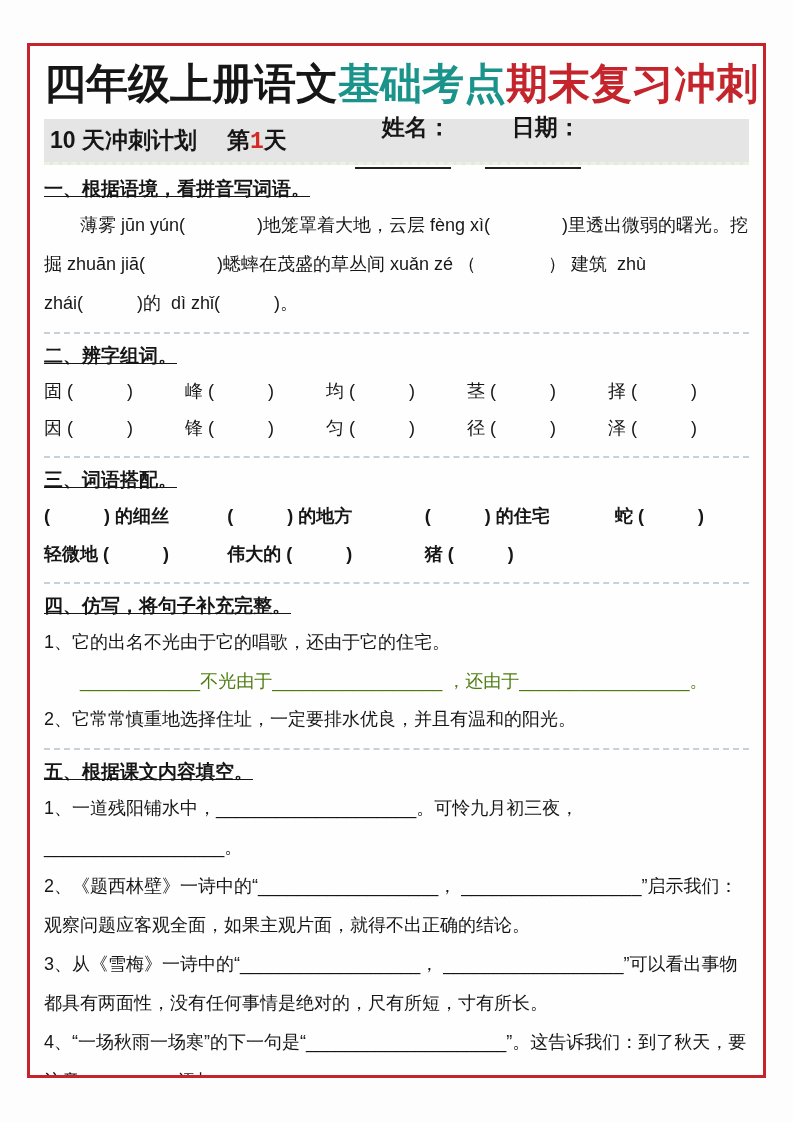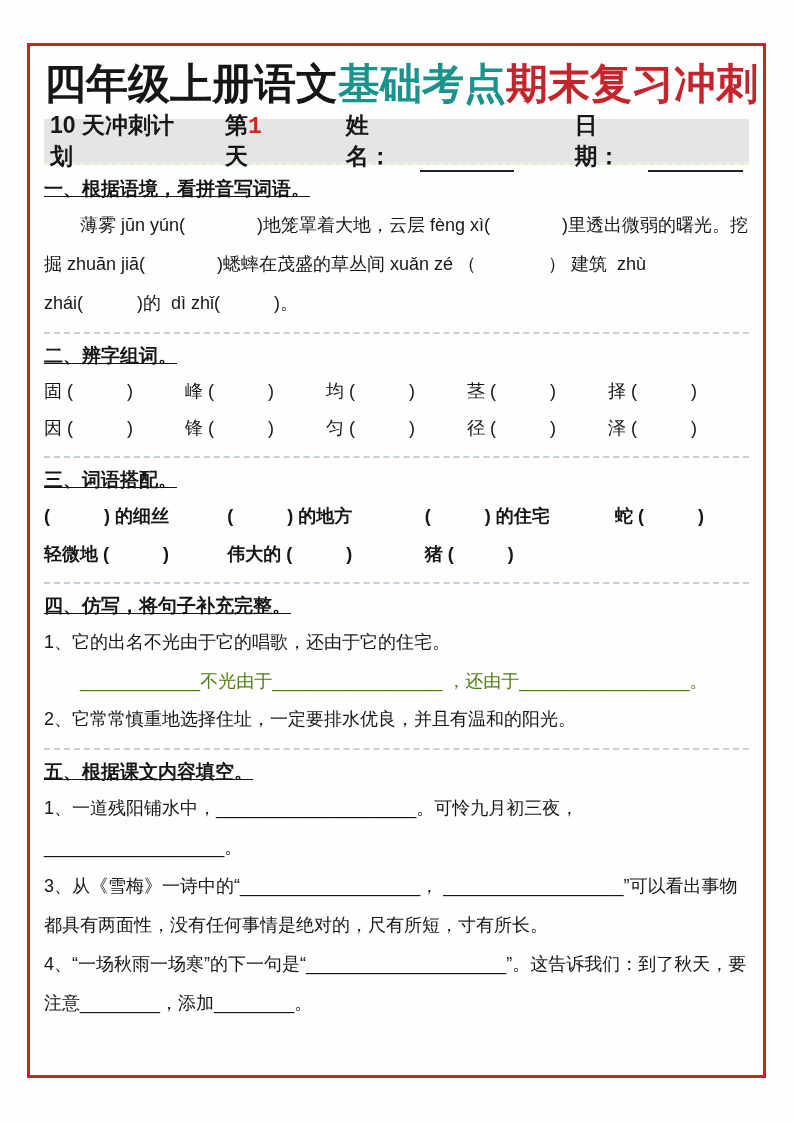--- a/index.html
+++ b/index.html
@@ -4,23 +4,23 @@
 <style>
   html,body{margin:0;padding:0;background:#fdfdfd;}
   body{width:793px;height:1122px;position:relative;font-family:"Liberation Sans",sans-serif;color:#161616;}
   .frame{position:absolute;left:27px;top:43px;width:739px;height:1035px;border:3px solid #c4242b;box-sizing:border-box;background:#fefefe;padding:0 14px;overflow:hidden;}
   .title{text-align:center;font-size:42px;font-weight:900;margin:14px 0 0;line-height:1.15;white-space:nowrap;letter-spacing:0;}
   .t-black{color:#161616;}
   .t-teal{color:#1a948b;}
   .t-red{color:#c4242b;}
   .banner{margin-top:11px;background:#e5e5e5;height:46px;display:flex;align-items:center;font-size:23px;font-weight:bold;padding:0 6px;box-sizing:border-box;border-bottom:3px dashed #e6f3dd;}
   .b-day{margin-left:30px;font-family:Liberation Mono, monospace;}
-  .b-field{display:flex;align-items:flex-end;}
+  .b-field{display:flex;align-items:flex-end;flex-direction:column;}
   .b-field.name{margin-left:62px;}
-  .b-field.date{margin-left:60px;}
+  .b-field.date{margin-left:28px;}
   .red{color:#d42a24;}
   .blank-line{display:inline-block;width:96px;border-bottom:2px solid #222;height:1.05em;margin-left:6px;}
   .sec{border-top:2px dashed #c7d1d9;padding:7px 0 9px;}
   .sec.first{border-top:none;padding-top:9px;}
   .sec h2{font-size:19px;font-weight:bold;margin:2px 0 4px;text-decoration:underline;}
   .para{font-size:18px;line-height:39px;white-space:pre-wrap;}
   .grid5{display:grid;grid-template-columns:repeat(5,1fr);font-size:18px;line-height:37px;white-space:pre;}
   .grid4{display:grid;grid-template-columns:26% 28% 27% 19%;font-size:18px;line-height:38px;white-space:pre;font-weight:bold;}
   .fill{font-size:18px;line-height:38px;white-space:pre-wrap;color:#4d7c0f;}
 </style>
@@ -85,17 +85,18 @@
   <div class="sec">
     <h2>四、仿写，将句子补充完整。</h2>
     <div class="para">1、它的出名不光由于它的唱歌，还由于它的住宅。</div>
     <div class="fill">　　____________不光由于_________________ ，还由于_________________。</div>
     <div class="para">2、它常常慎重地选择住址，一定要排水优良，并且有温和的阳光。</div>
   </div>
 
   <div class="sec">
     <h2>五、根据课文内容填空。</h2>
     <div class="para">1、一道残阳铺水中，____________________。可怜九月初三夜，__________________。</div>
+    <div class="para">2、《题西林壁》一诗中的“__________________， __________________”启示我们：观察问题应客观全面，如果主观片面，就得不出正确的结论。</div>
     <div class="para">3、从《雪梅》一诗中的“__________________， __________________”可以看出事物都具有两面性，没有任何事情是绝对的，尺有所短，寸有所长。</div>
     <div class="para">4、“一场秋雨一场寒”的下一句是“____________________”。这告诉我们：到了秋天，要注意________，添加________。</div>
   </div>
 
 </div>
 
 </body></html>

